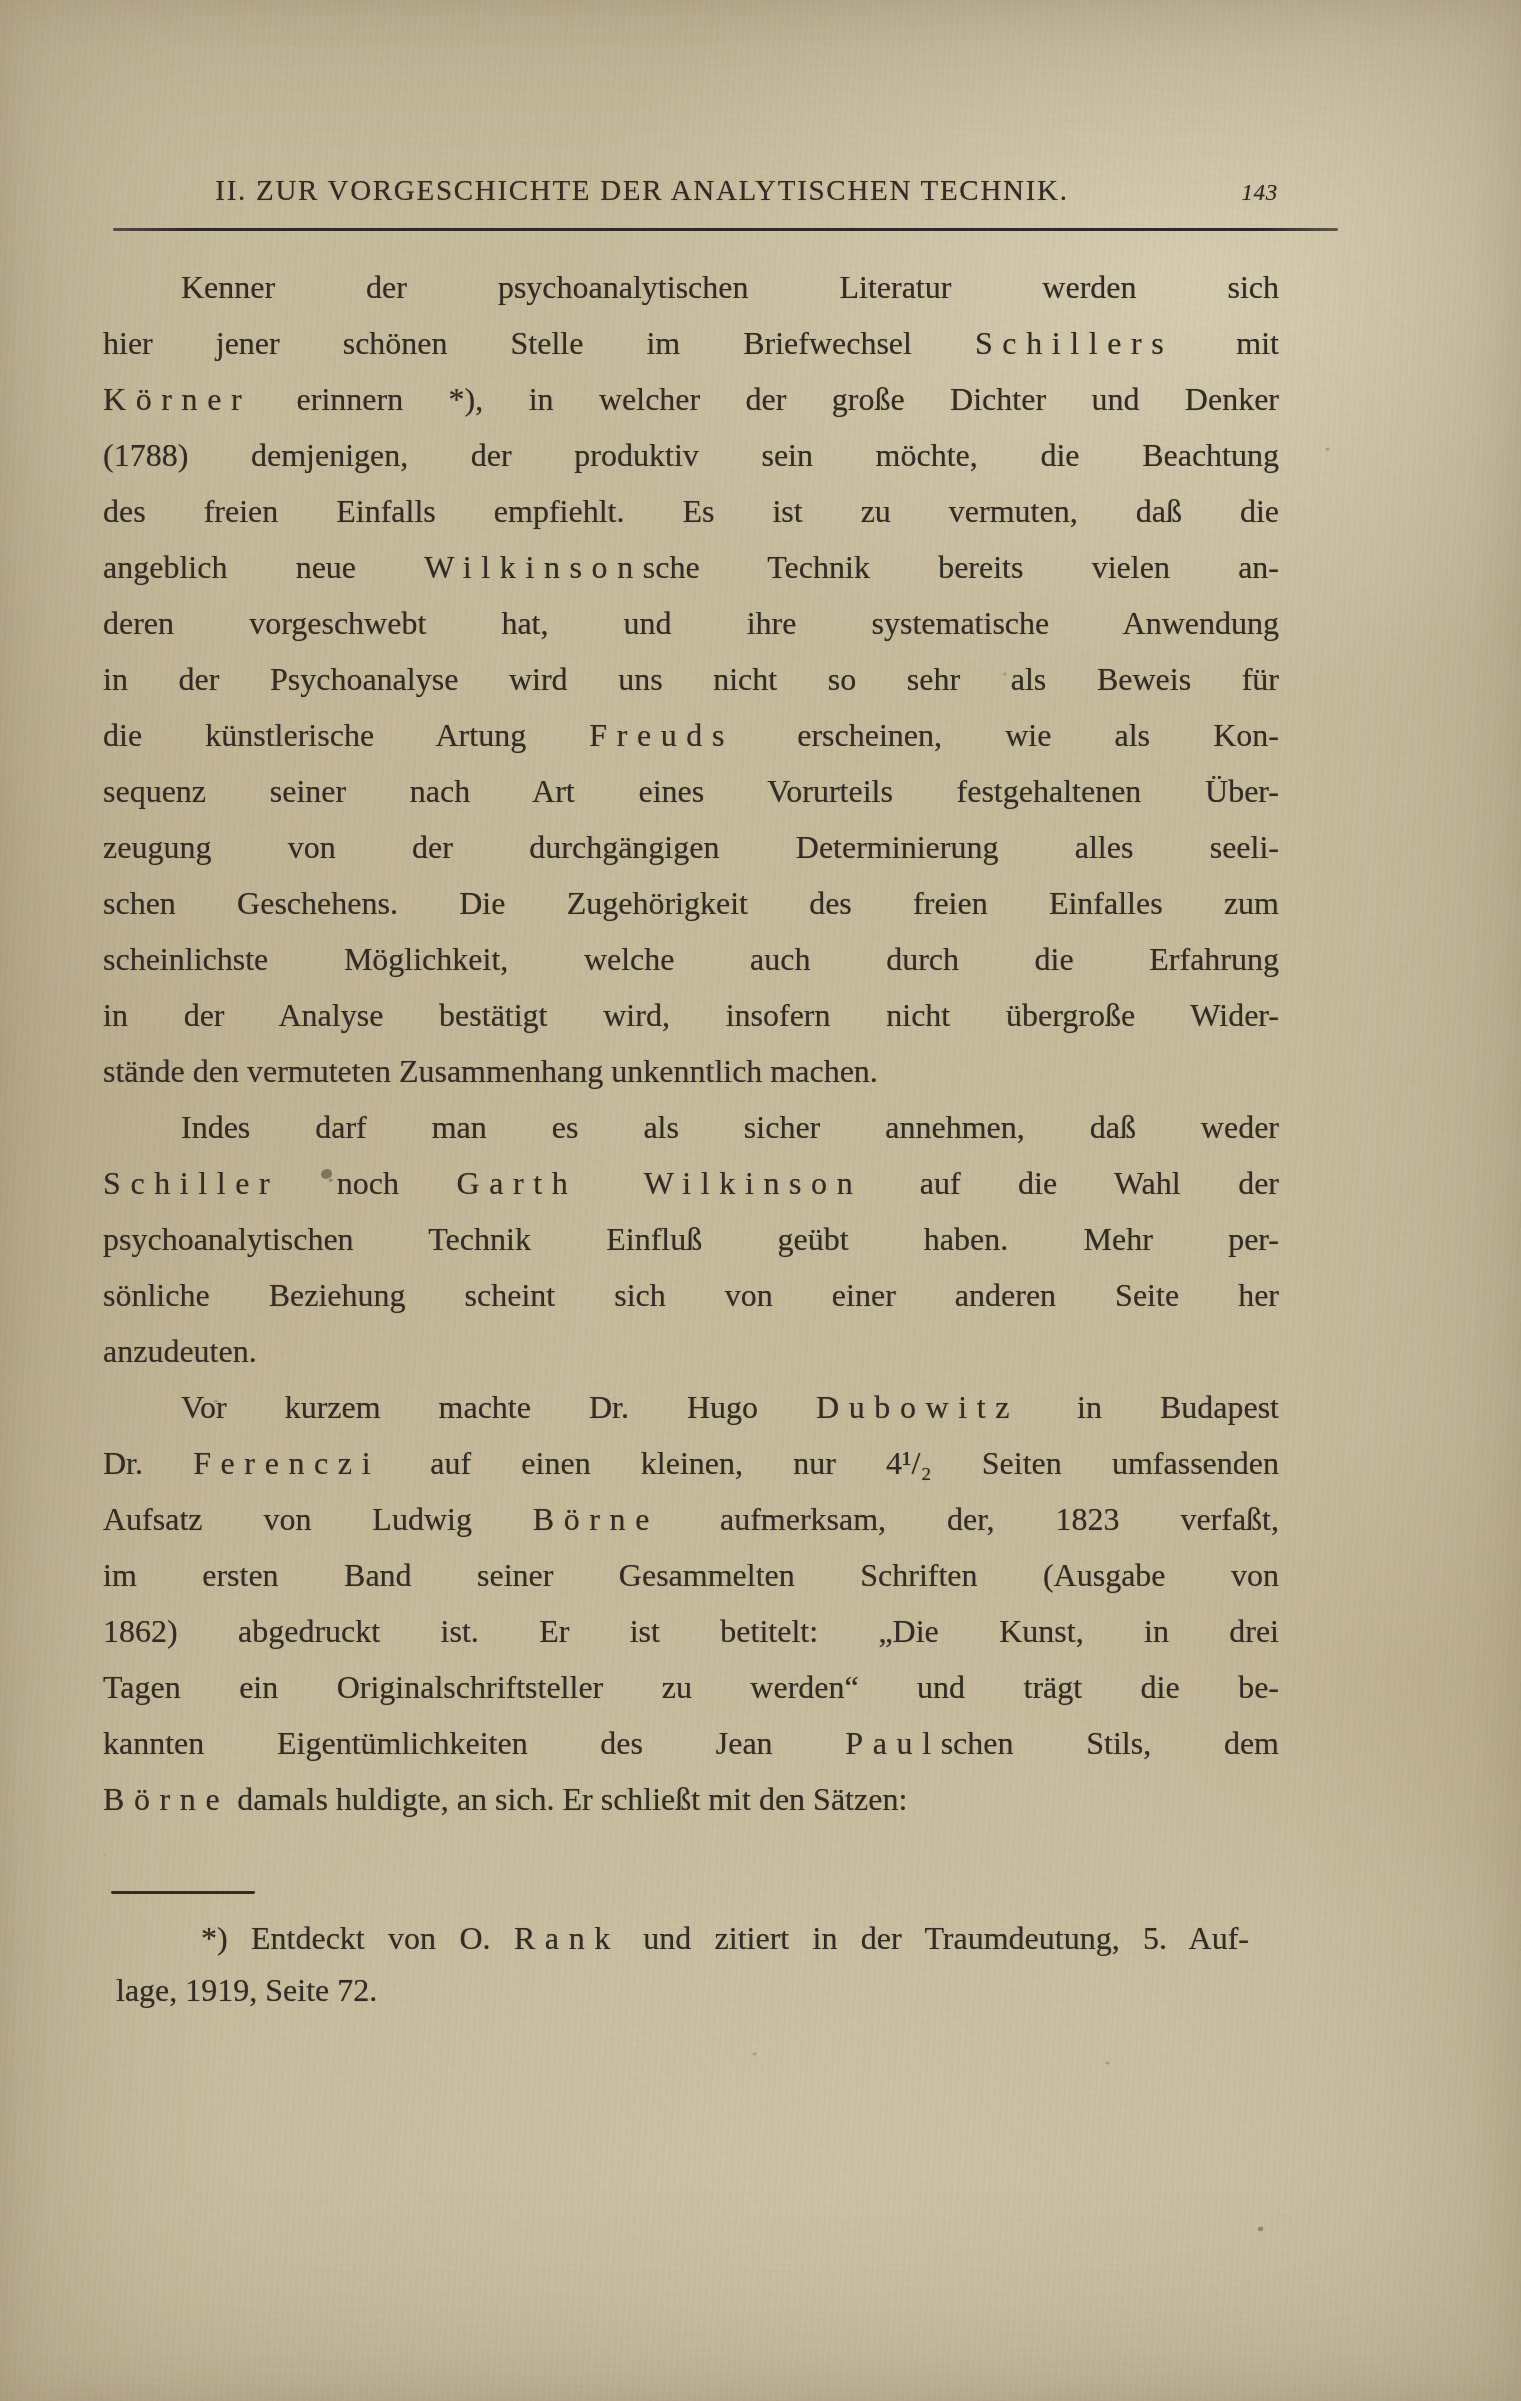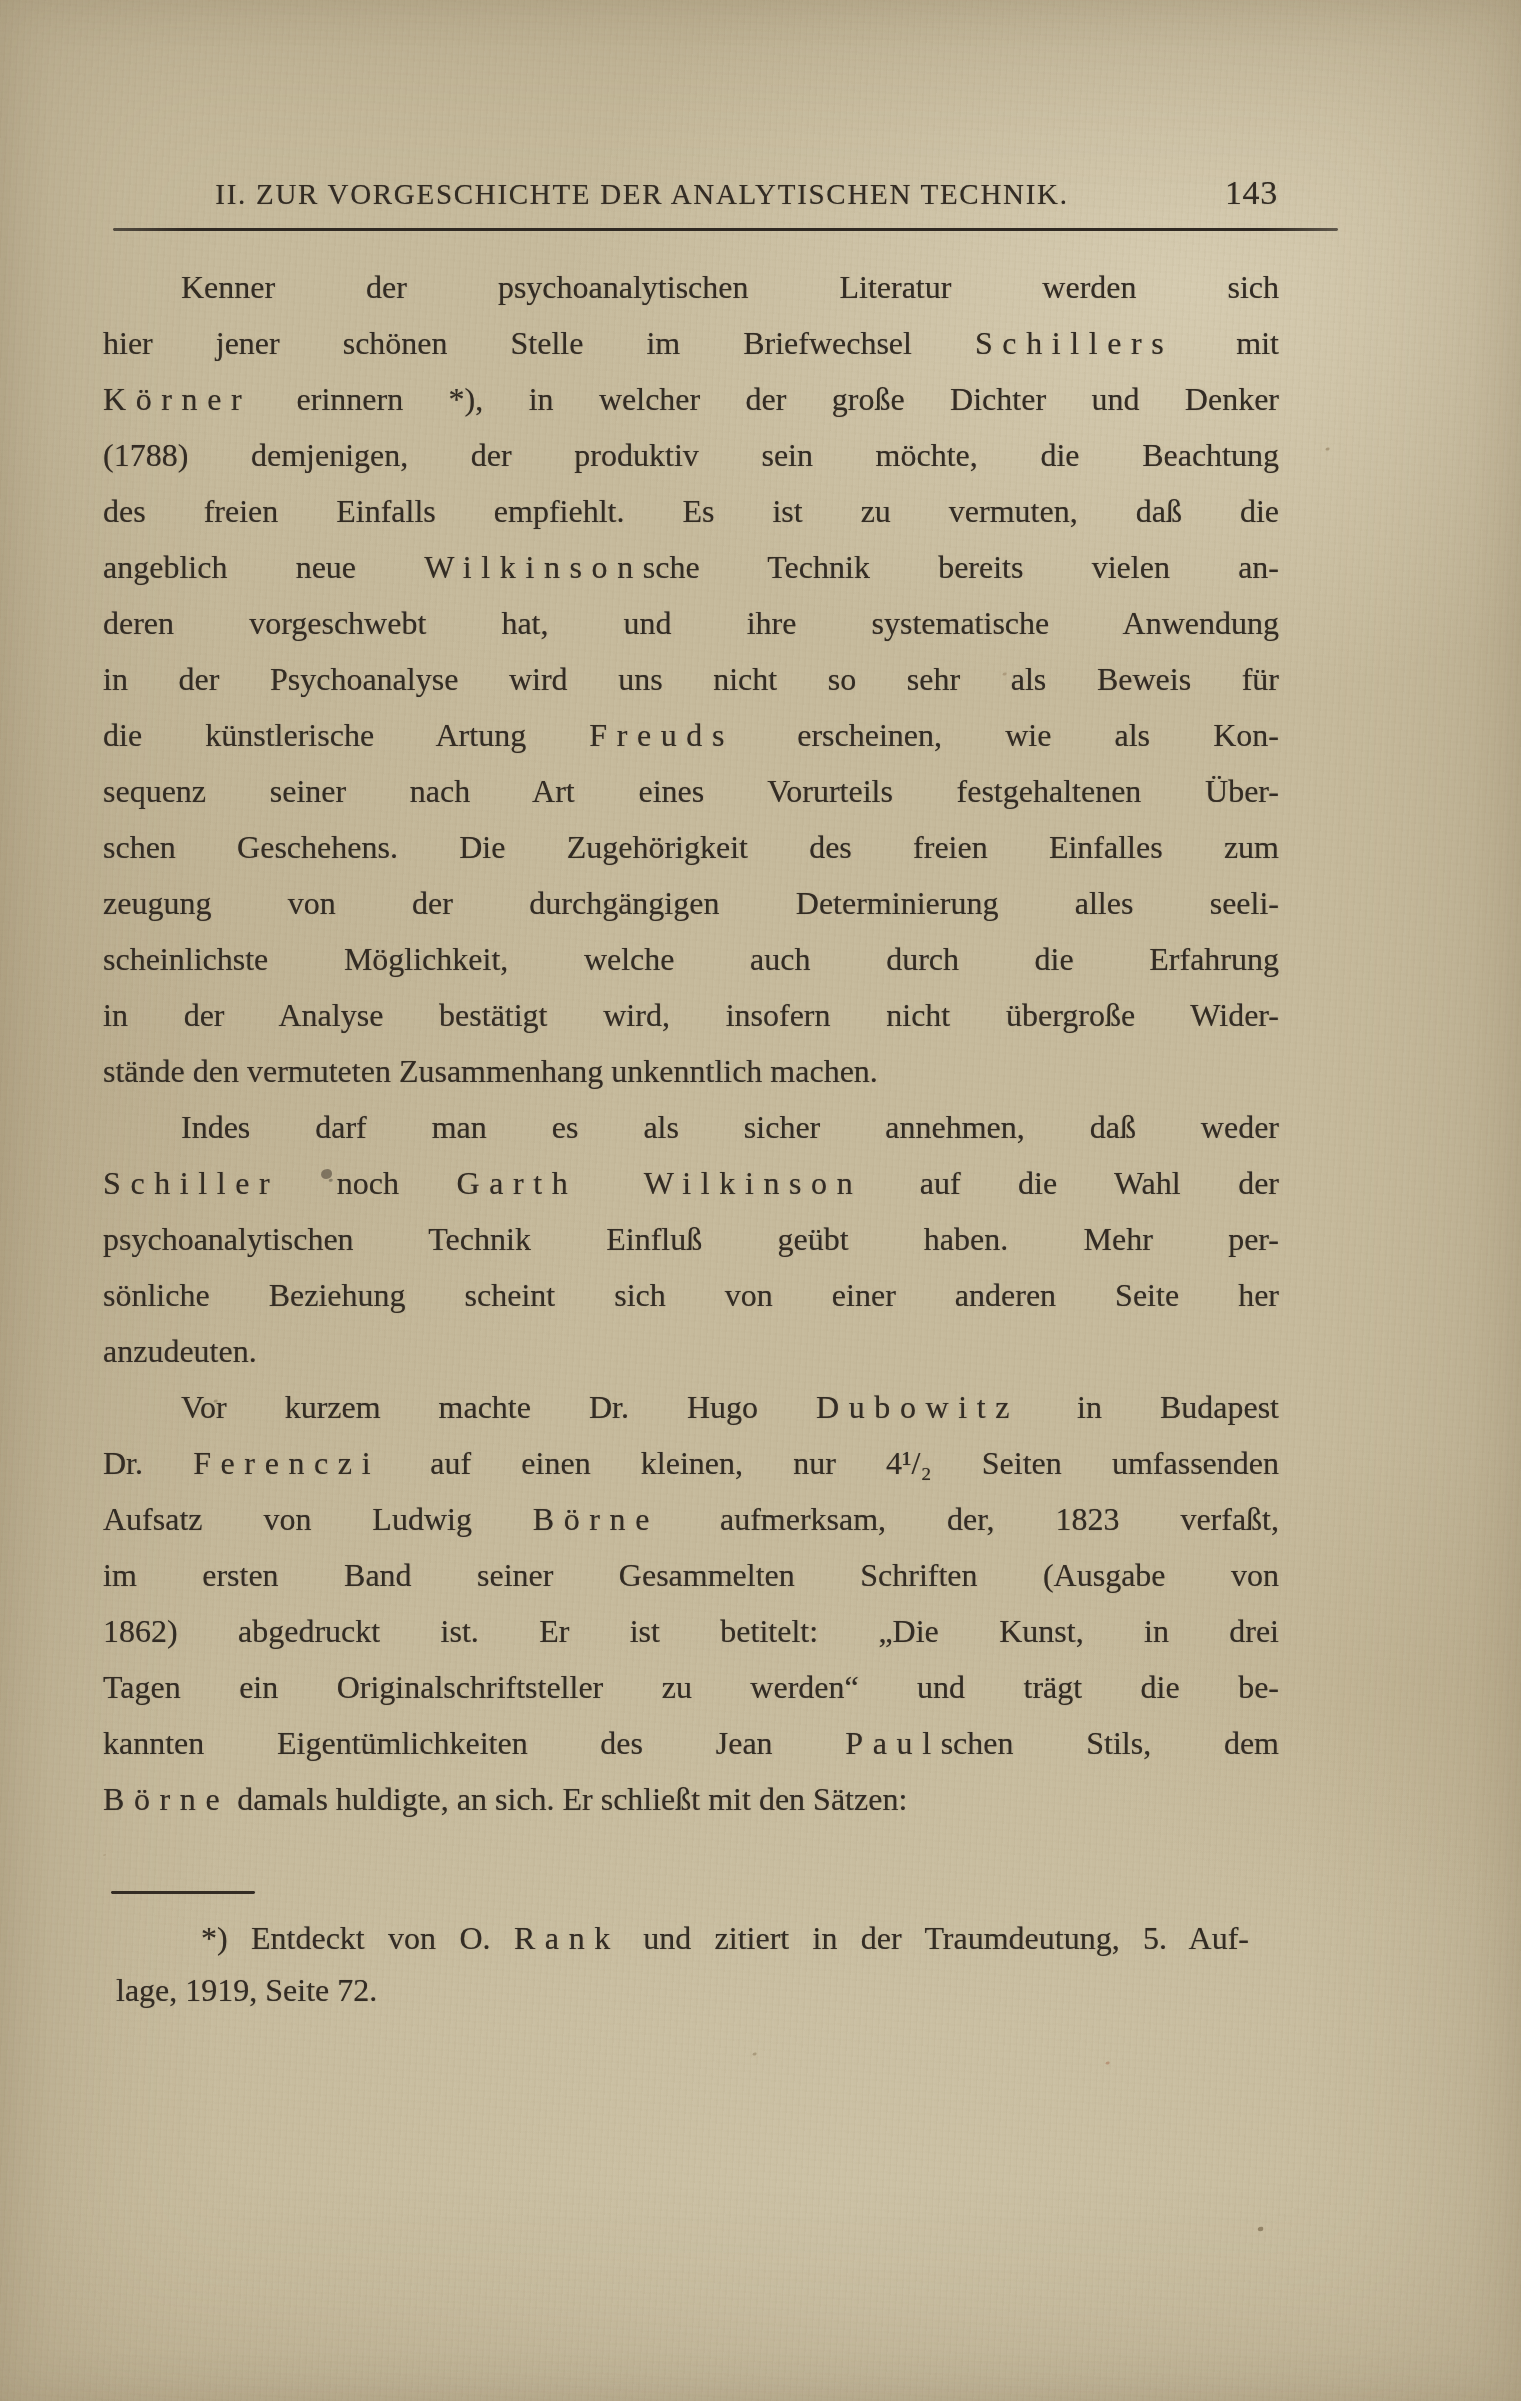--- a/index.html
+++ b/index.html
@@ -25,21 +25,21 @@
 
   
   .header {
     position: absolute; top: 174px; left: 104px; width: 1174px;
   }
   .header-row {
     display: flex; align-items: baseline;
     font-size: 29px; letter-spacing: 1.7px; white-space: nowrap; gap: 35px;
   }
   .header-title { flex: 1; text-align: center; }
-  .page-number { width: 63px; text-align: right; font-size: 34px; letter-spacing: 0.7px; }
+  .page-number { width: 63px; text-align: right; font-size: 23px; letter-spacing: 0.7px; font-style: italic; }
   .header-rule {
     position: absolute; top: 228px; left: 113px; width: 1225px; height: 2.8px;
     background: linear-gradient(90deg, rgba(47,41,35,0.75), #2f2923 6%, #2f2923 94%, rgba(47,41,35,0.7));
     border-radius: 1.4px;
   }
 
   
   .body-text {
     position: absolute; top: 259px; left: 103px; width: 1176px;
     font-size: 32px;
@@ -107,22 +107,22 @@
         <div class="line indent"><span>Kenner der psychoanalytischen Literatur werden sich</span></div>
         <div class="line"><span>hier jener schönen Stelle im Briefwechsel </span><span class="sperr">Schillers</span><span> mit</span></div>
         <div class="line"><span class="sperr">Körner</span><span> erinnern *), in welcher der große Dichter und Denker</span></div>
         <div class="line"><span>(1788) demjenigen, der produktiv sein möchte, die Beachtung</span></div>
         <div class="line"><span>des freien Einfalls empfiehlt. Es ist zu vermuten, daß die</span></div>
         <div class="line"><span>angeblich neue </span><span class="sperr">Wilkinson</span><span>sche Technik bereits vielen an-</span></div>
         <div class="line"><span>deren vorgeschwebt hat, und ihre systematische Anwendung</span></div>
         <div class="line"><span>in der Psychoanalyse wird uns nicht so sehr als Beweis für</span></div>
         <div class="line"><span>die künstlerische Artung </span><span class="sperr">Freuds</span><span> erscheinen, wie als Kon-</span></div>
         <div class="line"><span>sequenz seiner nach Art eines Vorurteils festgehaltenen Über-</span></div>
+        <div class="line"><span>zeugung von der durchgängigen Determinierung alles seeli-</span></div>
         <div class="line"><span>schen Geschehens. Die Zugehörigkeit des freien Einfalles zum</span></div>
-        <div class="line"><span>zeugung von der durchgängigen Determinierung alles seeli-</span></div>
         <div class="line"><span>scheinlichste Möglichkeit, welche auch durch die Erfahrung</span></div>
         <div class="line"><span>in der Analyse bestätigt wird, insofern nicht übergroße Wider-</span></div>
         <div class="line last"><span>stände den vermuteten Zusammenhang unkenntlich machen.</span></div>
       </div>
       <div>
         <div class="line indent"><span>Indes darf man es als sicher annehmen, daß weder</span></div>
         <div class="line"><span class="sperr">Schiller</span><span> noch </span><span class="sperr">Garth Wilkinson</span><span> auf die Wahl der</span></div>
         <div class="line"><span>psychoanalytischen Technik Einfluß geübt haben. Mehr per-</span></div>
         <div class="line"><span>sönliche Beziehung scheint sich von einer anderen Seite her</span></div>
         <div class="line last"><span>anzudeuten.</span></div>

